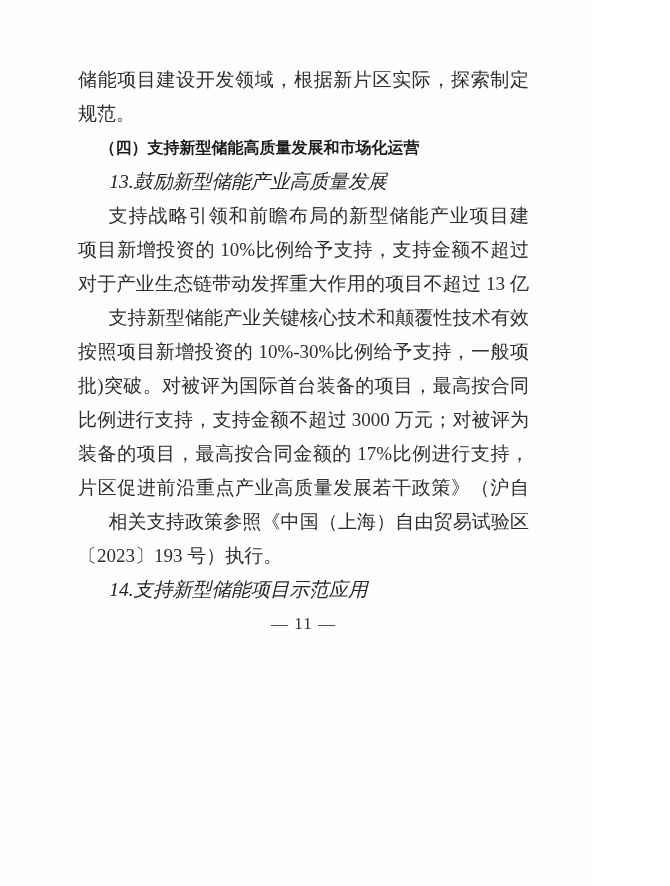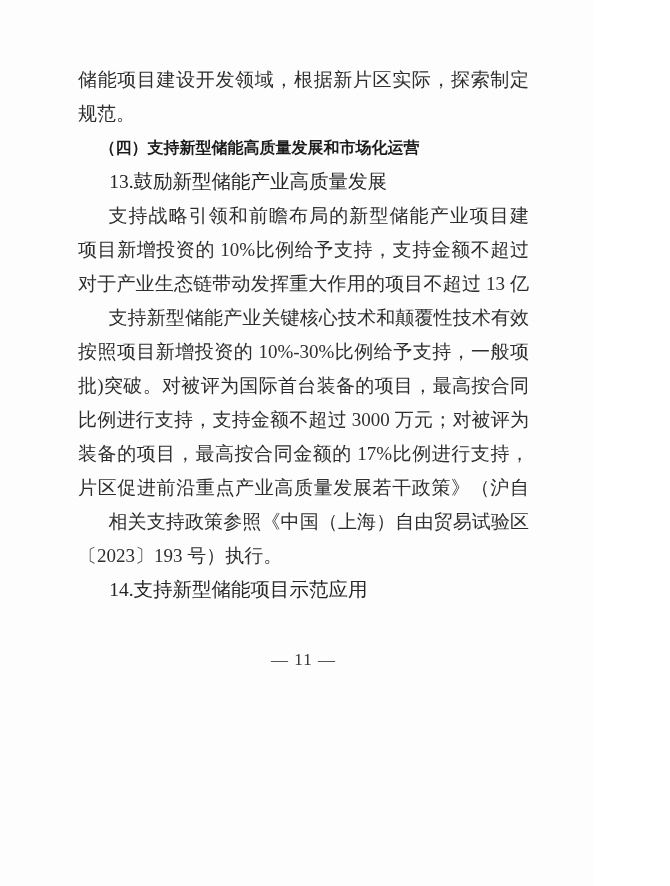--- a/index.html
+++ b/index.html
@@ -35,23 +35,23 @@
   }
   .heading {
     font-weight: bold;
     font-size: 16px;
     color: #1c1c1c;
     text-indent: 1.35em;
   }
   .sub {
     font-size: 19.5px;
     color: #262626;
+    font-style: italic;
   }
   .page-number {
-    margin-top: 36px;
     text-align: center;
     text-align-last: center;
     font-size: 17px;
     line-height: 34px;
     color: #333333;
     letter-spacing: 1px;
   }
 </style>
 </head>
 <body>

